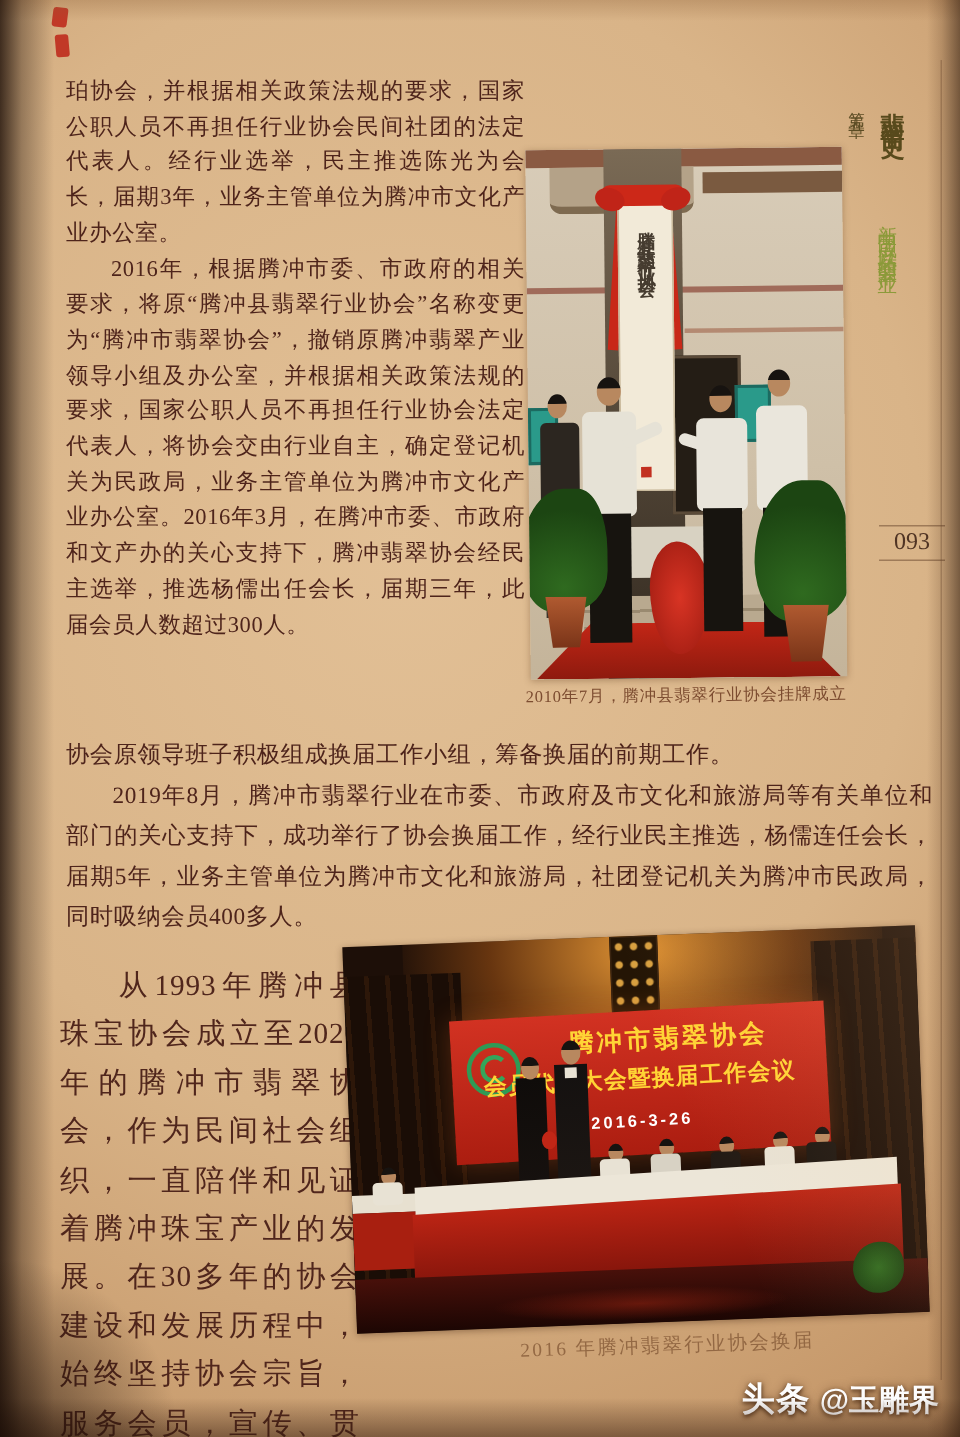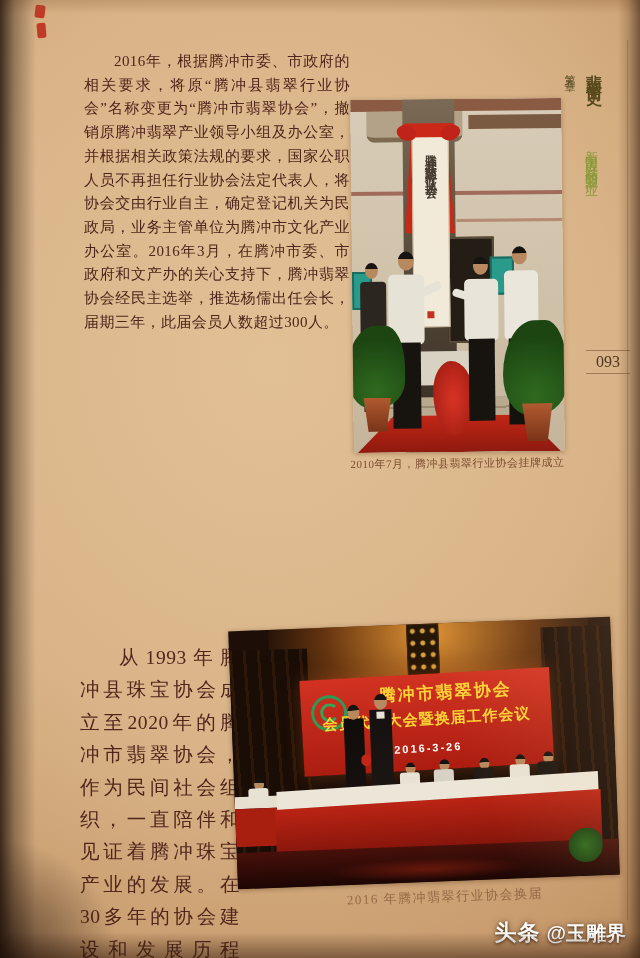--- a/index.html
+++ b/index.html
@@ -22,21 +22,21 @@
     position:absolute;left:44px;top:490px;width:578px;
     font-size:15.5px;line-height:27px;color:#4e241b;
     text-align:justify;letter-spacing:.4px;
   }
   .col-b{
     position:absolute;left:40px;top:642px;width:200px;
     font-size:19.5px;line-height:32.4px;color:#50261c;
     text-align:justify;letter-spacing:.6px;
   }
   .para{margin:0;}
-  .indent{text-indent:2em;margin-left:40px;}
+  .indent{text-indent:2em;}
   .hl{color:#4a5f8a;}
   
   .red-mark{position:absolute;background:#bf2f1f;border-radius:2px;opacity:.92;}
   .rm1{left:35px;top:5px;width:10px;height:13px;transform:rotate(7deg);}
   .rm2{left:37px;top:23px;width:9px;height:15px;transform:rotate(-5deg);}
   
   .vtext{writing-mode:vertical-rl;text-orientation:upright;position:absolute;}
   .book-title{left:583px;top:62px;font-size:16px;font-weight:bold;color:#584a1c;letter-spacing:5px;}
   .chapter-label{left:562px;top:66px;font-size:11px;color:#5c4c24;letter-spacing:3px;}
   .chapter-title{left:582px;top:140px;font-size:13px;color:#8c9a3a;letter-spacing:3px;}
@@ -169,23 +169,28 @@
 </style>
 </head>
 <body>
 
 <div class="page">
 
   <div class="red-mark rm1"></div>
   <div class="red-mark rm2"></div>
 
   <div class="col-a">
+    <p class="para">珀协会，并根据相关政策法规的要求，国家公职人员不再担任行业协会民间社团的法定代表人。经行业选举，民主推选陈光为会长，届期3年，业务主管单位为腾冲市文化产业办公室。</p>
     <p class="para indent">2016年，根据腾冲市委、市政府的相关要求，将原“腾冲县翡翠行业协会”名称变更为“腾冲市翡翠协会”，撤销原腾冲翡翠产业领导小组及办公室，并根据相关政策法规的要求，国家公职人员不再担任行业协会法定代表人，将协会交由行业自主，确定登记机关为民政局，业务主管单位为腾冲市文化产业办公室。2016年3月，在腾冲市委、市政府和文产办的关心支持下，腾冲翡翠协会经民主选举，推选杨儒出任会长，届期三年，此届会员人数超过300人。</p>
   </div>
 
+  <div class="col-mid">
+    <p class="para">协会原领导班子积极组成换届工作小组，筹备换届的前期工作。</p>
+    <p class="para indent">2019年8月，腾冲市翡翠行业在市委、市政府及市文化和旅游局等有关单位和部门的关心支持下，成功举行了协会换届工作，经行业民主推选，杨儒连任会长，届期5年，业务主管单位为腾冲市文化和旅游局，社团登记机关为腾冲市民政局，同时吸纳会员400多人。</p>
+  </div>
 
   <div class="col-b">
     <p class="para indent">从1993年腾冲县珠宝协会成立至2020年的腾冲市翡翠协会，作为民间社会组织，一直陪伴和见证着腾冲珠宝产业的发展。在30多年的协会建设和发展历程中，始终坚持协会宗旨，服务会员，宣传、贯彻党和国家的路线方针、政策，引导会员遵守国家</p>
   </div>
 
   <div class="vtext book-title">翡翠简史</div>
   <div class="vtext chapter-label">第五章</div>
   <div class="vtext chapter-title">新中国成立以后的翡翠产业</div>
   <div class="page-number">093</div>
 

